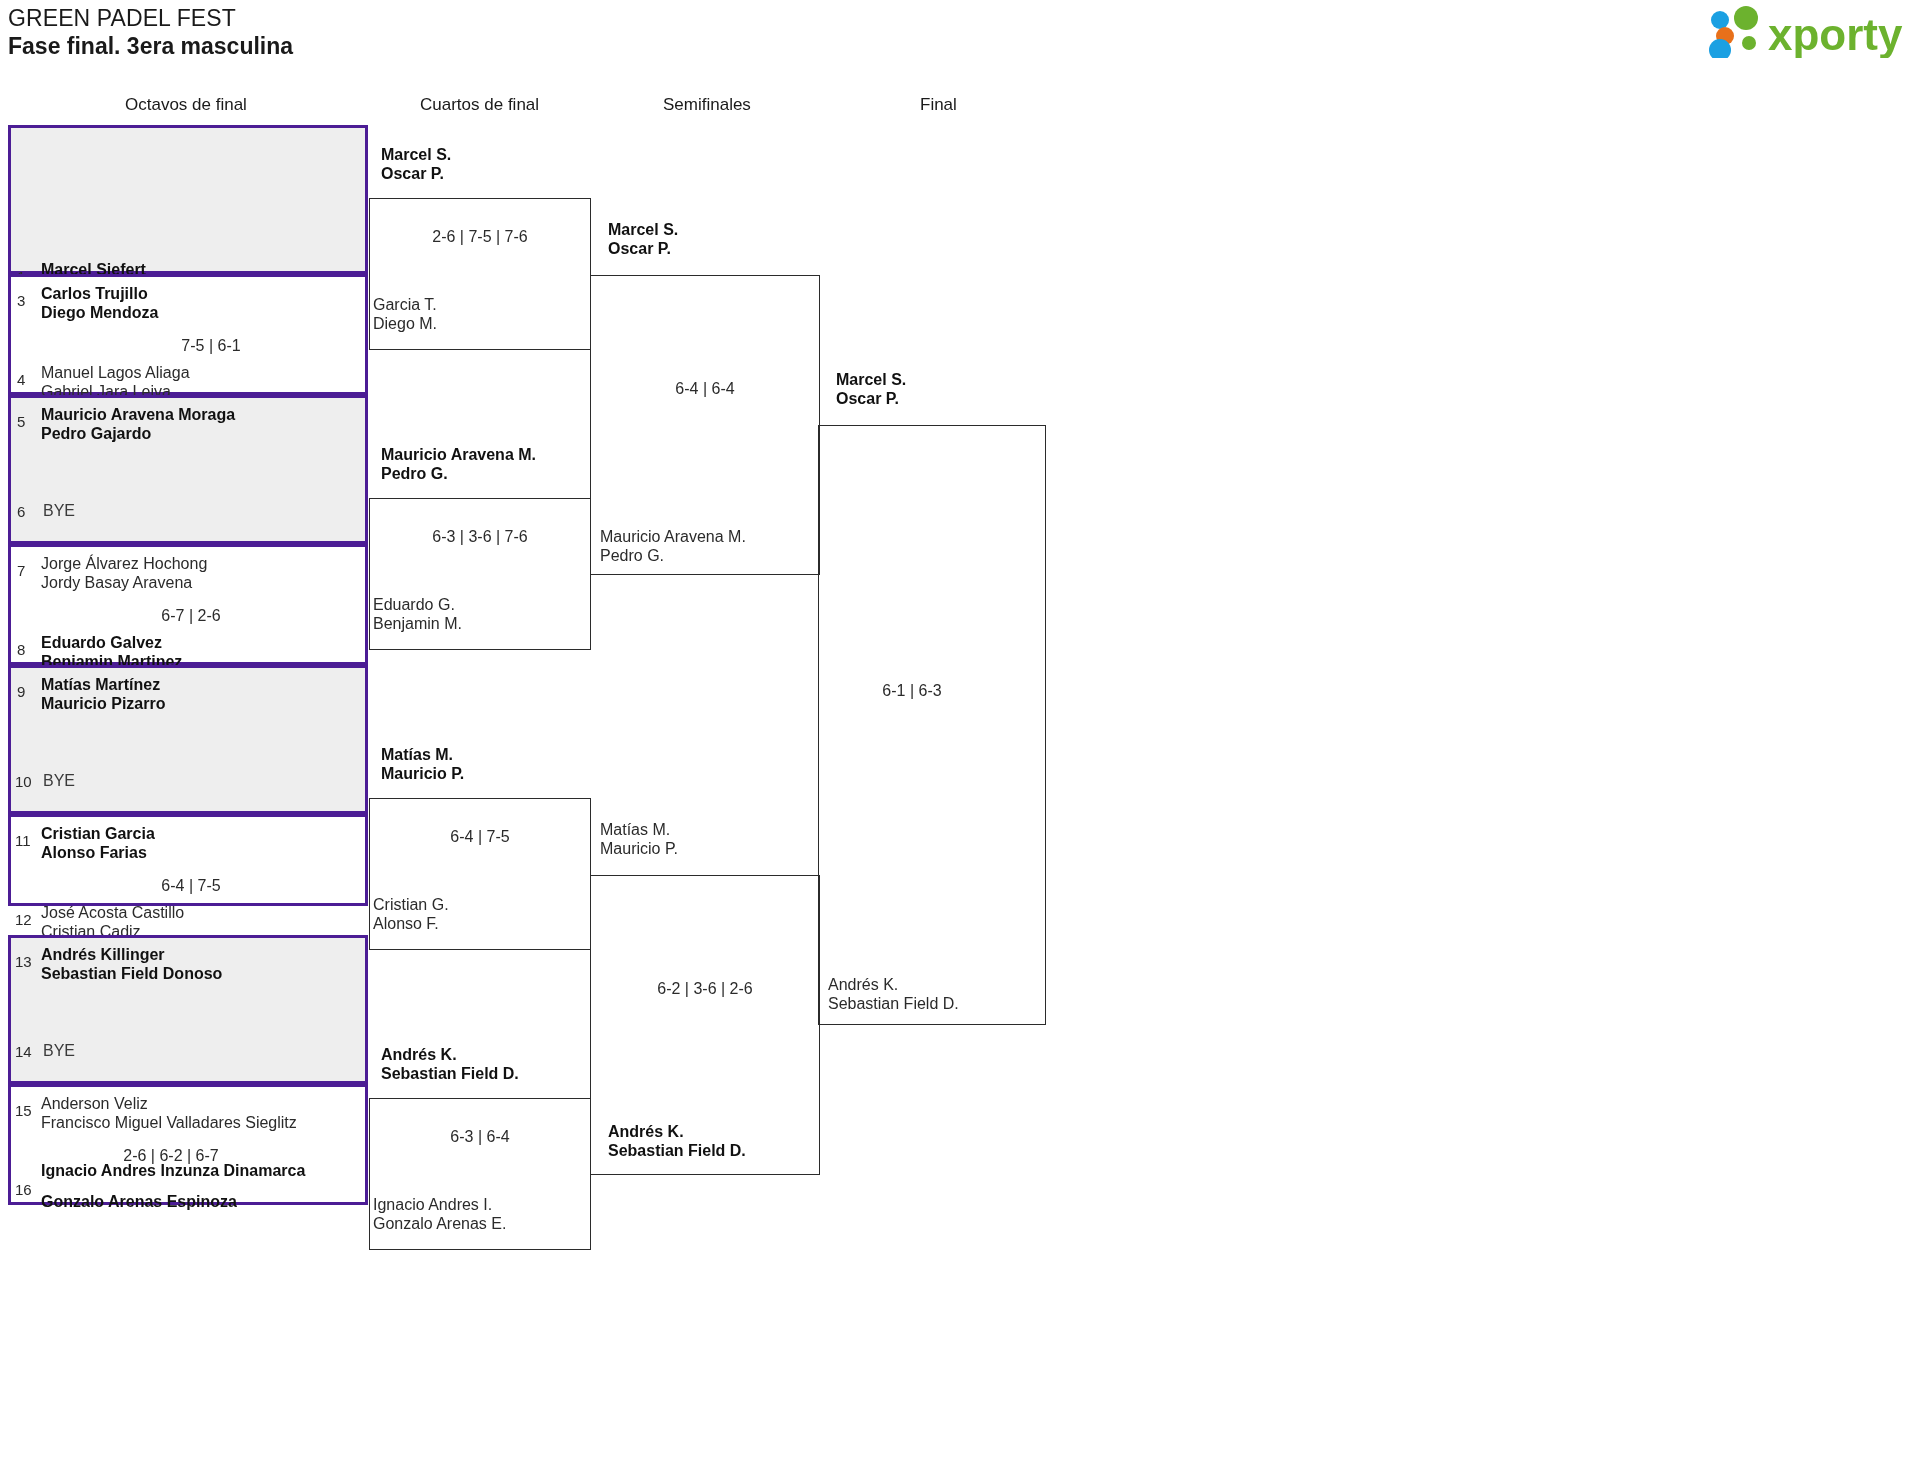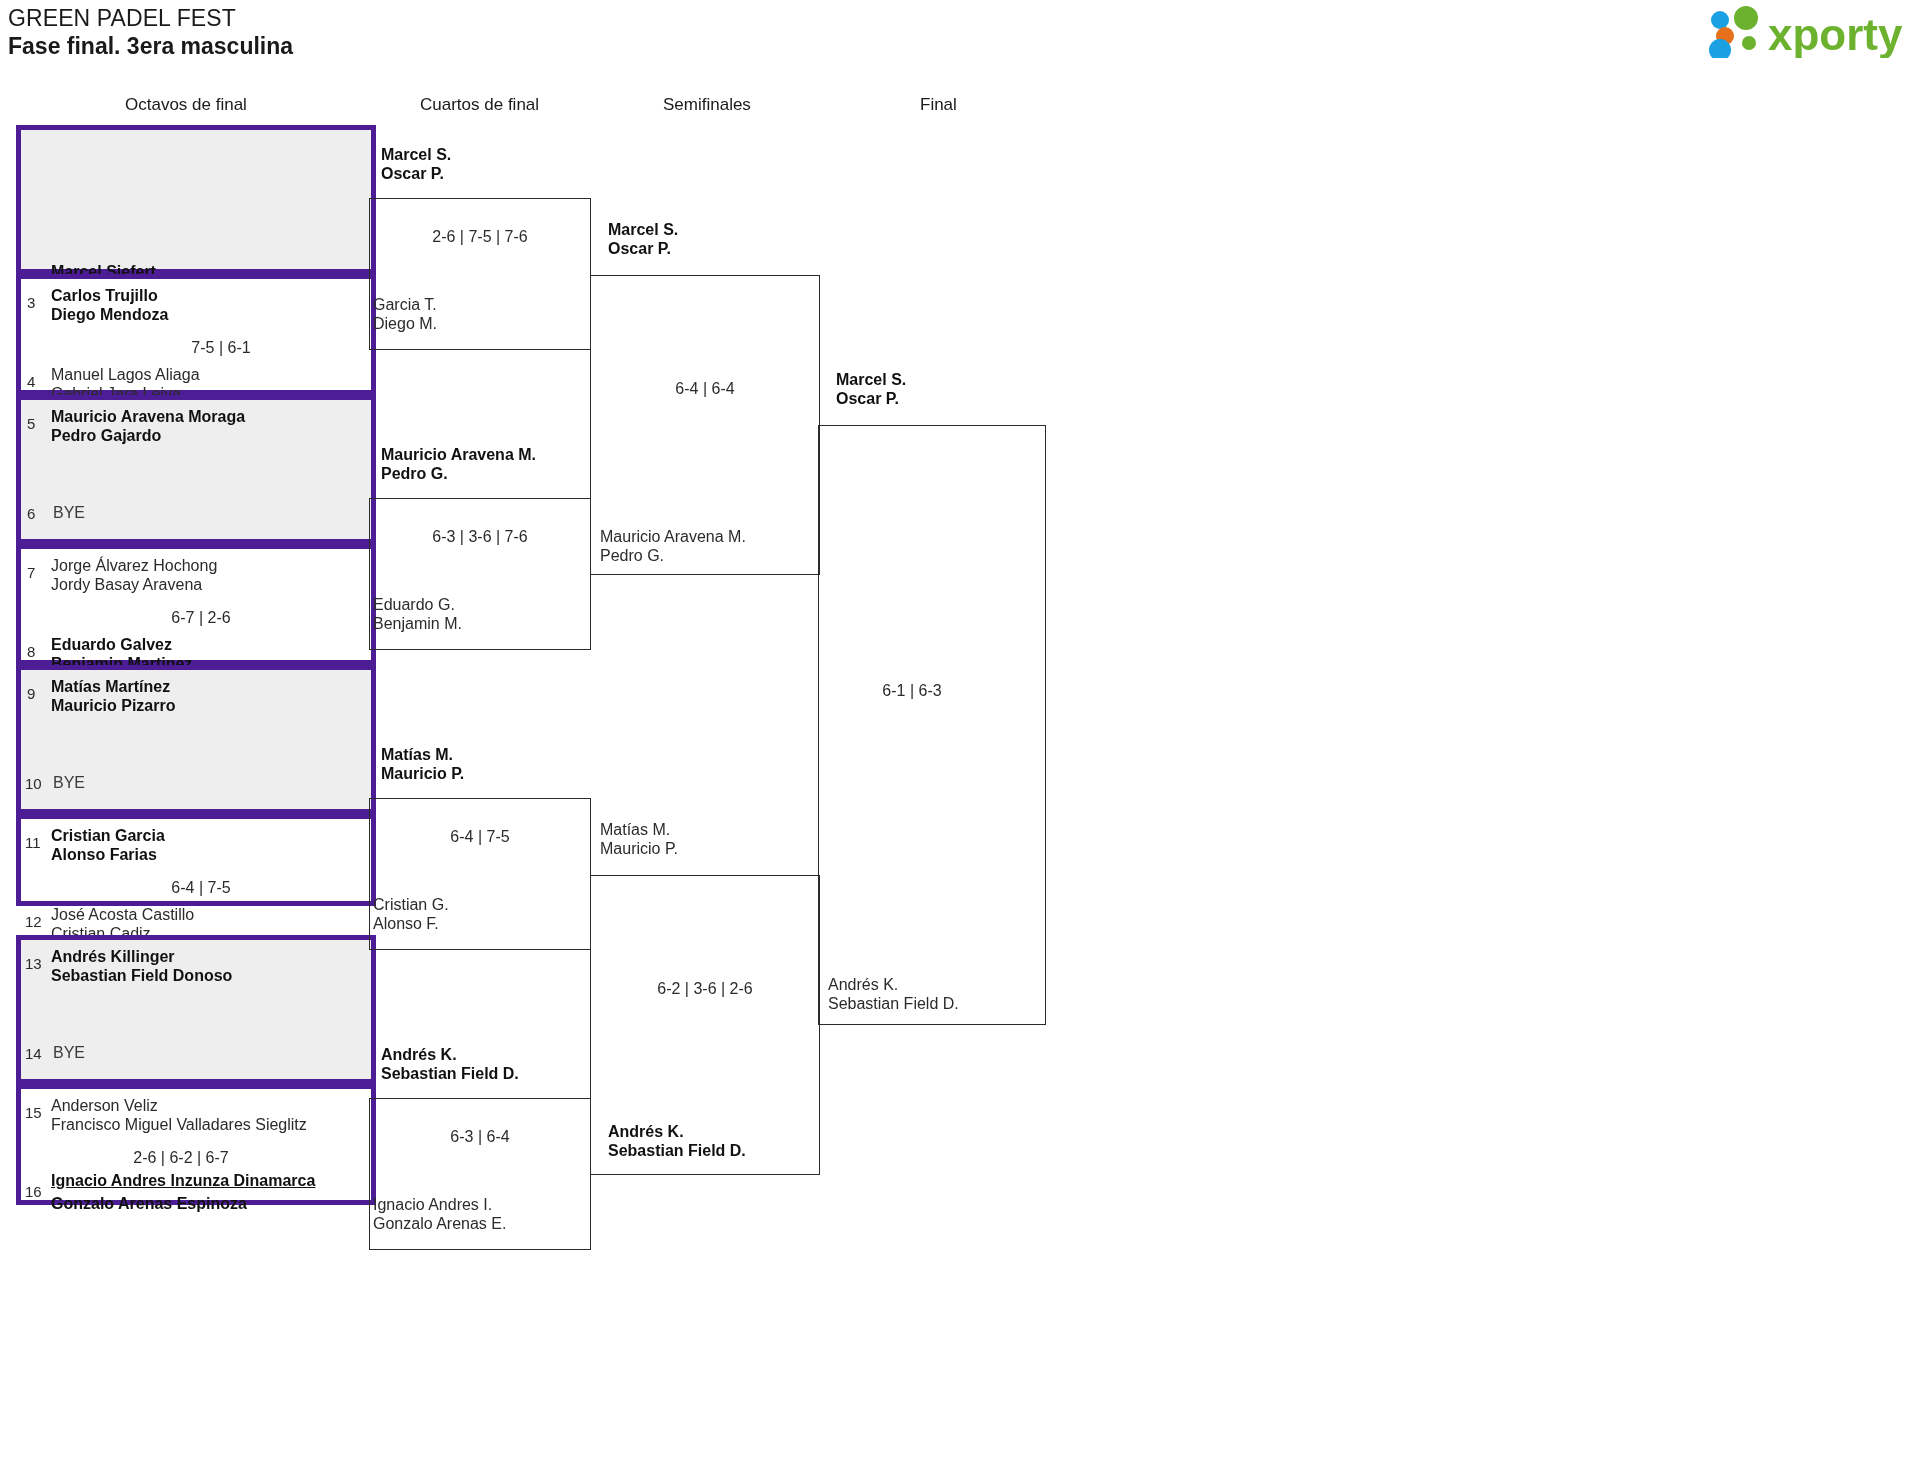--- a/index.html
+++ b/index.html
@@ -52,23 +52,22 @@
     color: #1a1a1a;
     white-space: nowrap;
     top: 95px;
   }
 
   
   .r1-slot {
     position: absolute;
     left: 8px;
     width: 360px;
-    border: 5px solid #4c1d95;
+    border: 3px solid #4c1d95;
     background: #ffffff;
-    margin-left: 8px;
   }
   .r1-slot.bye-pair { background: #eeeeee; }
 
   .seed-num {
     position: absolute;
     left: 6px;
     font-size: 15px;
     color: #2b2b2b;
     width: 26px;
     text-align: left;
@@ -205,21 +204,21 @@
     <div class="seed-num" style="top:105px;left:4px;">14</div>
     <div class="bye-label" style="top:104px;">BYE</div>
   </div>
 
   <div class="r1-slot" style="top:1084px;height:121px;">
     <div class="seed-num" style="top:15px;left:4px;">15</div>
     <div class="player-names" style="top:7px;">Anderson Veliz</div>
     <div class="player-names" style="top:26px;">Francisco Miguel Valladares Sieglitz</div>
     <div class="r1-score" style="top:60px;left:60px;width:200px;">2-6 | 6-2 | 6-7</div>
     <div class="seed-num" style="top:94px;left:4px;">16</div>
-    <div class="player-names win" style="top:82px;text-decoration:underline;">Ignacio Andres Inzunza Dinamarca</div>
+    <div class="player-names win" style="top:74px;">Ignacio Andres Inzunza Dinamarca</div>
     <div class="player-names win" style="top:105px;">Gonzalo Arenas Espinoza</div>
   </div>
 
   <div class="adv-names win" style="left:373px;top:145px;">Marcel S.</div>
   <div class="adv-names win" style="left:373px;top:164px;">Oscar P.</div>
   <div class="conn-box" style="left:369px;top:198px;width:222px;height:152px;"></div>
   <div class="adv-score" style="left:369px;top:228px;width:222px;">2-6 | 7-5 | 7-6</div>
   <div class="adv-names" style="left:373px;top:295px;">Garcia T.</div>
   <div class="adv-names" style="left:373px;top:314px;">Diego M.</div>
 

